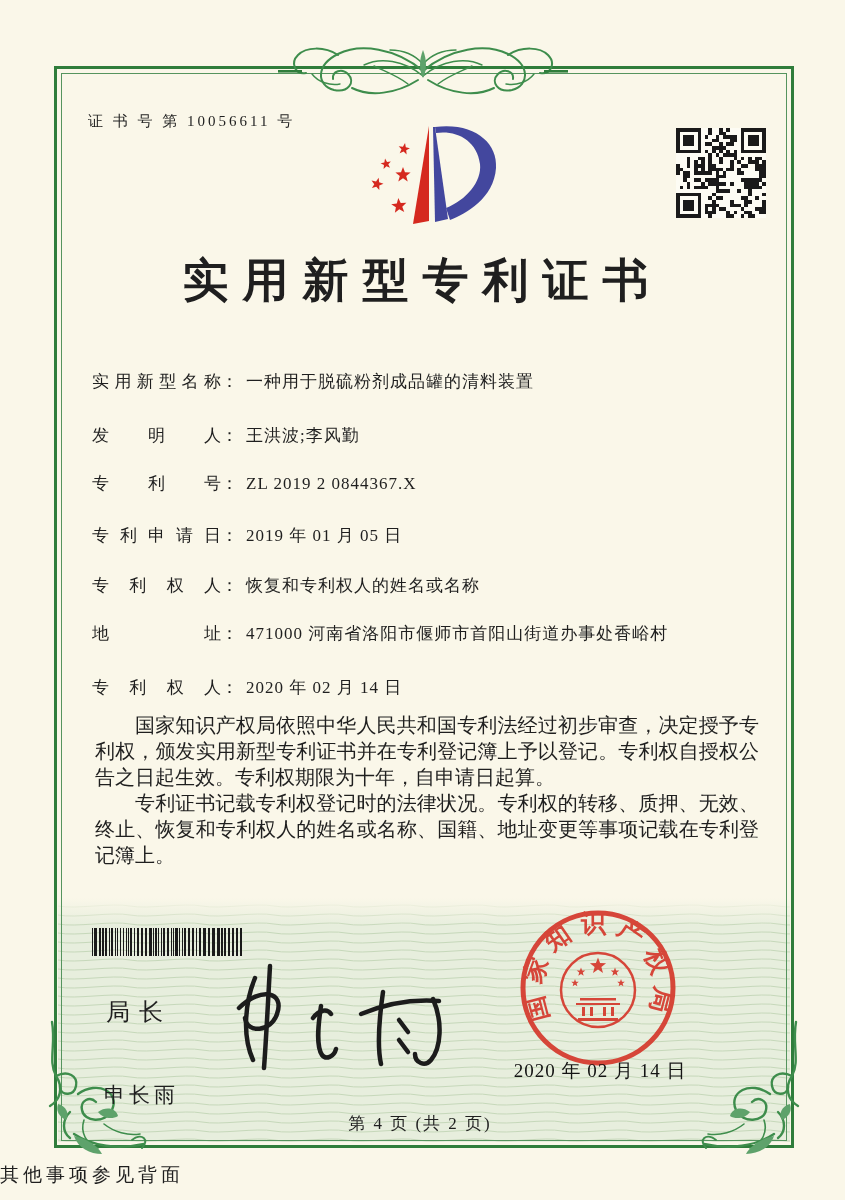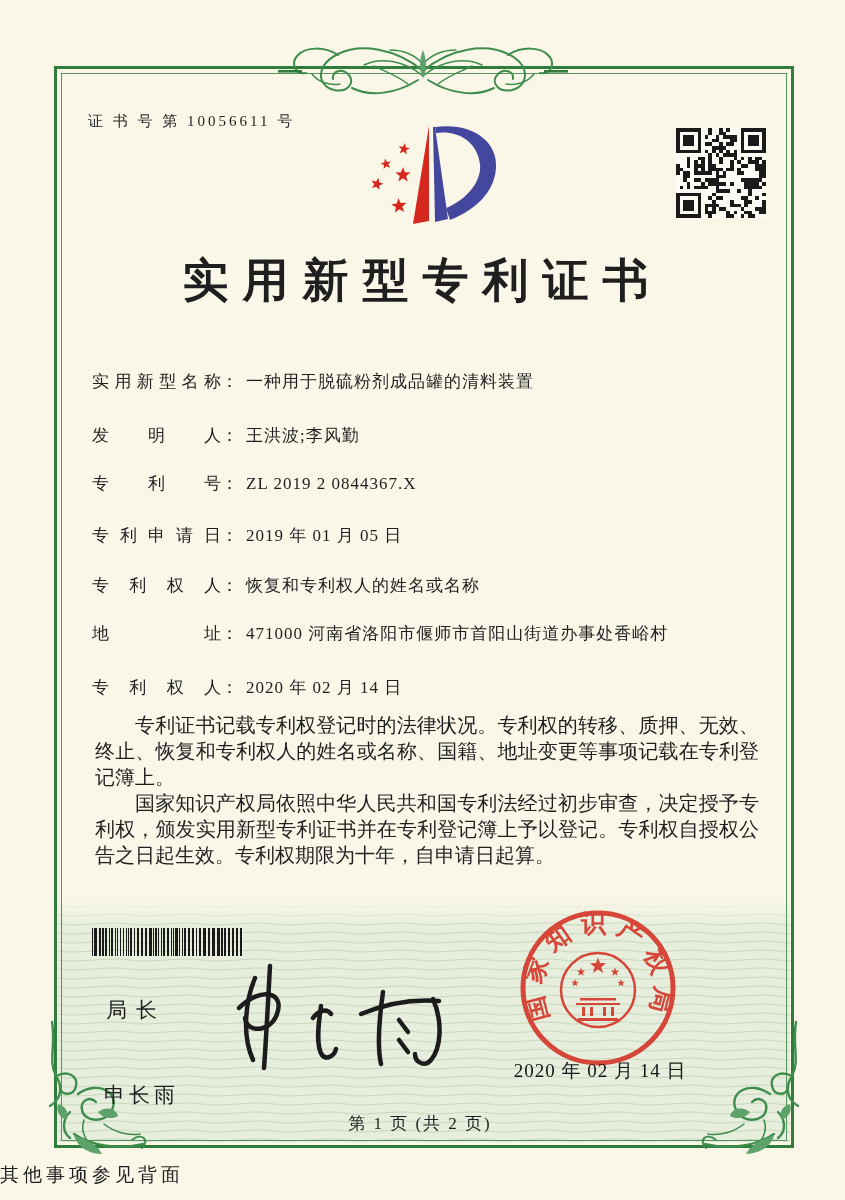--- a/index.html
+++ b/index.html
@@ -37,21 +37,21 @@
   .fcolon{display:inline-block;margin-right:8px;}
   .fvalue{letter-spacing:1px;}
   .grant2{position:absolute;left:263px;top:0;white-space:nowrap;}
   .paras{
     left:95px;top:712px;width:664px;z-index:4;
     font-size:20px;line-height:26px;text-align:justify;
   }
   .paras p{margin:0;text-indent:2em;}
   
   .strip{left:58px;top:898px;width:732px;height:244px;z-index:1;}
-  .officer-title{left:106px;top:996px;font-size:21px;letter-spacing:9px;z-index:5;}
+  .officer-title{left:106px;top:996px;font-size:24px;letter-spacing:9px;z-index:5;}
   .officer-name{left:104px;top:1036px;font-size:21px;letter-spacing:4px;z-index:5;margin-top:45px;}
   .signature{left:225px;top:962px;z-index:5;}
   .barcode{left:92px;top:928px;z-index:5;}
   .seal{left:518px;top:908px;z-index:6;}
   .seal-date{
     left:505px;top:1058px;width:190px;text-align:center;
     font-size:19px;letter-spacing:1px;color:#141414;z-index:7;
   }
   .pageno{left:100px;top:1112px;width:640px;text-align:center;
     font-size:17px;letter-spacing:2px;z-index:5;}
@@ -498,22 +498,22 @@
   <span class="flabel">专利权人</span><span class="fcolon">：</span><span class="fvalue">恢复和专利权人的姓名或名称</span>
 </div>
 <div class="abs frow" style="top:622px">
   <span class="flabel">地址</span><span class="fcolon">：</span><span class="fvalue">471000 河南省洛阳市偃师市首阳山街道办事处香峪村</span>
 </div>
 <div class="abs frow" style="top:676px">
   <span class="flabel">专利权人</span><span class="fcolon">：</span><span class="fvalue">2020 年 02 月 14 日</span>
 </div>
 
 <div class="abs paras">
+  <p>国家知识产权局依照中华人民共和国专利法经过初步审查，决定授予专利权，颁发实用新型专利证书并在专利登记簿上予以登记。专利权自授权公告之日起生效。专利权期限为十年，自申请日起算。</p>
   <p>专利证书记载专利权登记时的法律状况。专利权的转移、质押、无效、终止、恢复和专利权人的姓名或名称、国籍、地址变更等事项记载在专利登记簿上。</p>
-  <p>国家知识产权局依照中华人民共和国专利法经过初步审查，决定授予专利权，颁发实用新型专利证书并在专利登记簿上予以登记。专利权自授权公告之日起生效。专利权期限为十年，自申请日起算。</p>
 </div>
 
 <svg class="abs barcode" width="155" height="28" viewBox="0 0 155 28" shape-rendering="crispEdges">
   <g id="barcode-bars" fill="#1a1a1a">
       <rect x="0" y="0" width="1" height="28"></rect>
       <rect x="2" y="0" width="3" height="28"></rect>
       <rect x="7" y="0" width="2" height="28"></rect>
       <rect x="10" y="0" width="2" height="28"></rect>
       <rect x="13" y="0" width="2" height="28"></rect>
       <rect x="17" y="0" width="1" height="28"></rect>
@@ -602,14 +602,14 @@
         <rect x="72" y="99" width="3" height="9"></rect>
         <rect x="85" y="99" width="3" height="9"></rect>
         <rect x="93" y="99" width="3" height="9"></rect>
         <rect x="60" y="110" width="40" height="3"></rect>
       </g>
     </g>
   </g>
 </svg>
 <div class="abs seal-date">2020 年 02 月 14 日</div>
 
-<div class="abs pageno">第 1 页 (共 2 页)</div>
+<div class="abs pageno">第 4 页 (共 2 页)</div>
 <div class="abs backnote">其他事项参见背面</div>
 
 </body></html>

